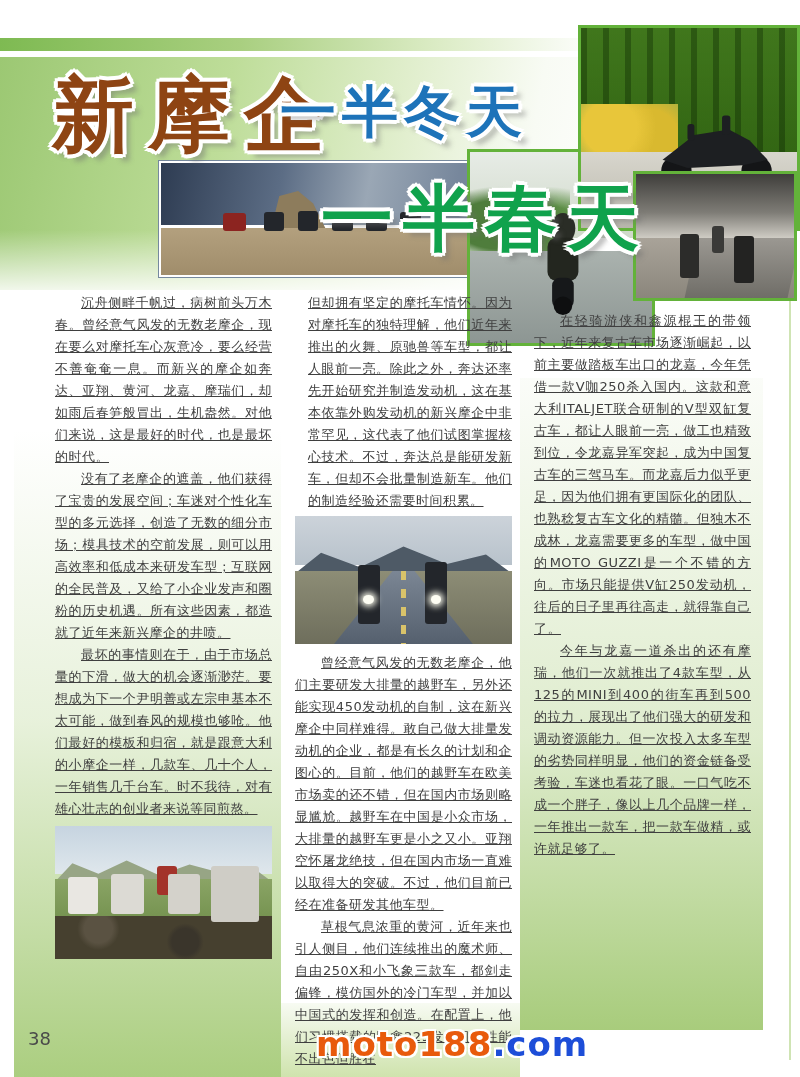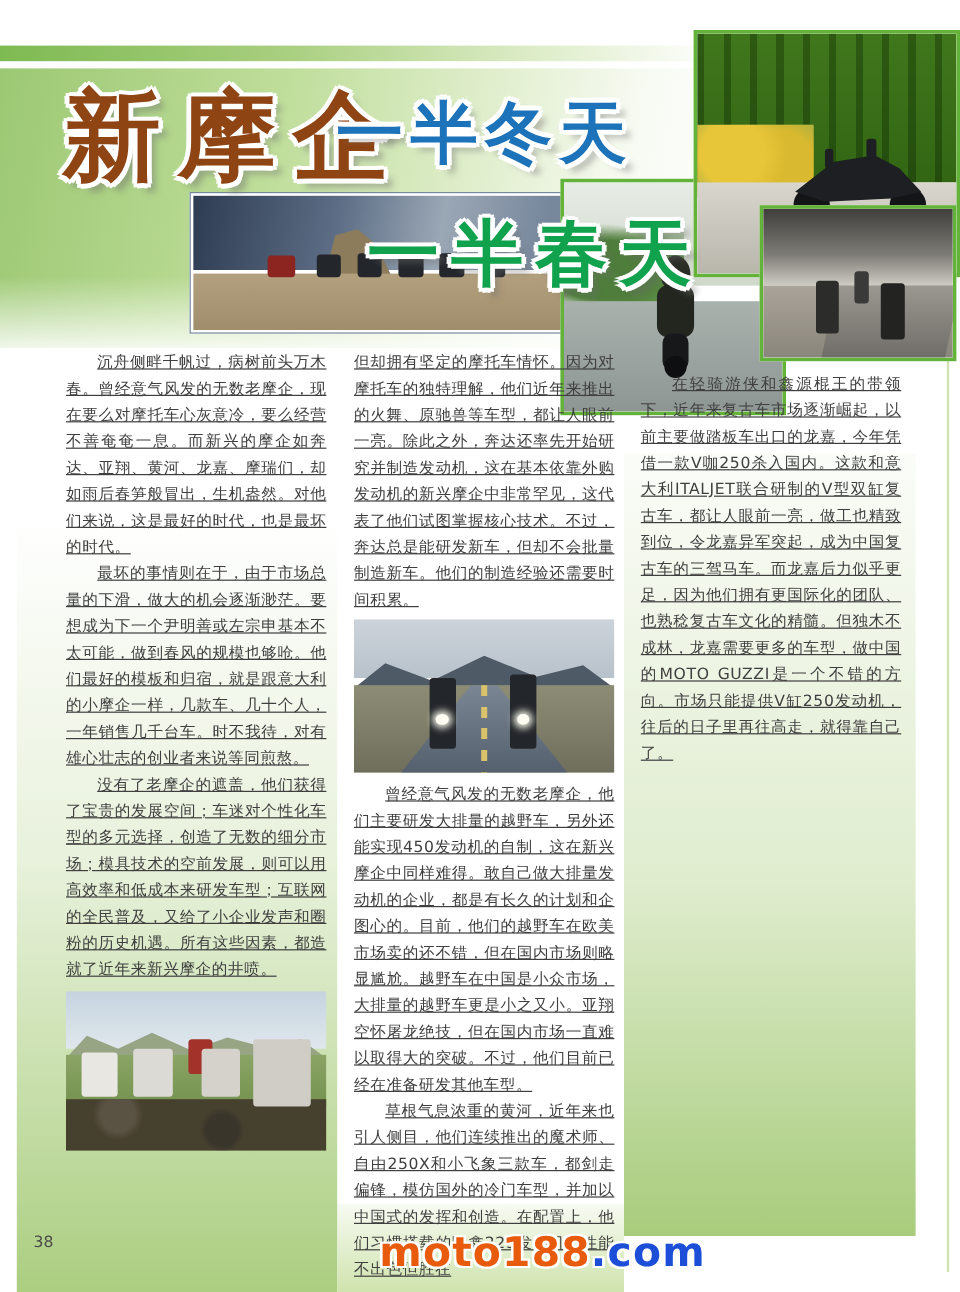--- a/index.html
+++ b/index.html
@@ -10,21 +10,21 @@
     background:linear-gradient(to right,#7eba52 0%,#a9cf80 30%,#dcecc6 55%,#ffffff 75%);}
   .header-band{position:absolute;left:0;top:57px;width:100%;height:233px;
     background:linear-gradient(100deg,#9cc873 0%,#bedd99 28%,#e2efcf 50%,#f8fbf4 65%,#ffffff 78%);}
   .header-band::after{content:"";position:absolute;left:0;bottom:0;width:100%;height:60px;
     background:linear-gradient(to bottom,rgba(255,255,255,0),rgba(255,255,255,.85));}
   .title{position:absolute;font-weight:900;line-height:1;white-space:nowrap;z-index:6;
     text-shadow:-3px -3px 0 #fff,3px -3px 0 #fff,-3px 3px 0 #fff,3px 3px 0 #fff,
       0 -4px 0 #fff,0 4px 0 #fff,-4px 0 0 #fff,4px 0 0 #fff,7px 7px 5px rgba(110,110,110,.45);}
   .title-brown{left:52px;top:74px;font-size:82px;letter-spacing:14px;color:#8e4413;}
   .title-blue {left:280px;top:84px;font-size:56px;letter-spacing:6px;color:#1d73b9;}
-  .title-green{left:306px;top:182px;font-size:60px;letter-spacing:10px;color:#10a24c;}
+  .title-green{left:321px;top:182px;font-size:72px;letter-spacing:10px;color:#10a24c;}
   
   .photo{position:absolute;overflow:hidden;box-sizing:border-box;}
   .ph-layer{position:absolute;}
   .frame-green{border:3px solid #63b23a;background:#fff;z-index:2;}
   
   .cruiser{left:578px;top:25px;width:222px;height:206px;}
   .cruiser .foliage{left:0;top:0;width:100%;height:62%;
     background:repeating-linear-gradient(90deg,#557f33 0 6px,#7aa94e 6px 22px),
                linear-gradient(#86b35c,#6a9a3f);background-blend-mode:multiply;}
   .cruiser .flowers{left:0;top:38%;width:45%;height:30%;
@@ -82,26 +82,26 @@
   .panel-left{position:absolute;left:14px;top:430px;width:267px;height:647px;
     background:linear-gradient(to bottom,rgba(171,206,126,0) 0%,rgba(171,206,126,.28) 45%,#abce80 100%);}
   .panel-right{position:absolute;left:520px;top:378px;width:243px;height:652px;
     background:linear-gradient(to bottom,rgba(171,206,126,.05) 0%,rgba(171,206,126,.38) 55%,#a8cc7c 100%);}
   .strip-bottom{position:absolute;left:281px;top:1003px;width:239px;height:74px;
     background:linear-gradient(to bottom,rgba(190,220,150,.12),#cfe3ad);}
   .vline-right{position:absolute;left:789px;top:110px;width:2px;height:950px;background:#cfe4b4;}
   .col{position:absolute;width:217px;font-size:13px;line-height:22px;color:#3f3f3f;
     text-align:justify;letter-spacing:.5px;z-index:4;}
   .col p{margin:0;text-indent:2em;text-decoration:underline;}
-  .col p.cont{text-indent:0;}
+  .col p.cont{text-indent:0;margin-left:13px;}
   .col1{left:55px;top:292px;}
   .col2{left:295px;top:292px;}
   .col3{left:534px;top:310px;}
   
-  .page-num{position:absolute;left:28px;top:1028px;font-size:13px;color:#4a4a4a;z-index:5;}
+  .page-num{position:absolute;left:28px;top:1028px;font-size:18px;color:#4a4a4a;z-index:5;}
   .logo{position:absolute;left:316px;top:1024px;font-size:34px;font-weight:900;
     letter-spacing:1px;z-index:5;white-space:nowrap;
     text-shadow:-2px -2px 0 #fff,2px -2px 0 #fff,-2px 2px 0 #fff,2px 2px 0 #fff,0 2px 0 #fff,0 -2px 0 #fff;}
   .logo .main{color:#e85a0c;}
   .logo .suffix{color:#1d4ed8;}
 </style>
 </head>
 <body>
 
 <div class="top-stripe"></div>
@@ -159,22 +159,22 @@
 <div class="title title-blue">一半冬天</div>
 <div class="title title-green">一半春天</div>
 
 <div class="panel-left"></div>
 <div class="panel-right"></div>
 <div class="strip-bottom"></div>
 <div class="vline-right"></div>
 
 <div class="col col1">
   <p>沉舟侧畔千帆过，病树前头万木春。曾经意气风发的无数老摩企，现在要么对摩托车心灰意冷，要么经营不善奄奄一息。而新兴的摩企如奔达、亚翔、黄河、龙嘉、摩瑞们，却如雨后春笋般冒出，生机盎然。对他们来说，这是最好的时代，也是最坏的时代。</p>
+  <p>没有了老摩企的遮盖，他们获得了宝贵的发展空间；车迷对个性化车型的多元选择，创造了无数的细分市场；模具技术的空前发展，则可以用高效率和低成本来研发车型；互联网的全民普及，又给了小企业发声和圈粉的历史机遇。所有这些因素，都造就了近年来新兴摩企的井喷。</p>
   <p>最坏的事情则在于，由于市场总量的下滑，做大的机会逐渐渺茫。要想成为下一个尹明善或左宗申基本不太可能，做到春风的规模也够呛。他们最好的模板和归宿，就是跟意大利的小摩企一样，几款车、几十个人，一年销售几千台车。时不我待，对有雄心壮志的创业者来说等同煎熬。</p>
-  <p>没有了老摩企的遮盖，他们获得了宝贵的发展空间；车迷对个性化车型的多元选择，创造了无数的细分市场；模具技术的空前发展，则可以用高效率和低成本来研发车型；互联网的全民普及，又给了小企业发声和圈粉的历史机遇。所有这些因素，都造就了近年来新兴摩企的井喷。</p>
   <div class="colphoto dirtbikes">
     <div class="ph-layer sky"></div>
     <div class="ph-layer mtn"></div>
     <div class="ph-layer grass"></div>
     <div class="ph-layer rocks"></div>
     <div class="rider-dot" style="left:6%;top:38%;width:14%;height:28%;background:#e9e7e2;"></div>
     <div class="rider-dot" style="left:26%;top:36%;width:15%;height:30%;background:#dcdad4;"></div>
     <div class="rider-dot" style="left:47%;top:30%;width:9%;height:22%;background:#a3332a;"></div>
     <div class="rider-dot" style="left:52%;top:36%;width:15%;height:30%;background:#d4d2cb;"></div>
     <div class="rider-dot" style="left:72%;top:30%;width:22%;height:42%;background:#cfcdc6;"></div>
@@ -193,16 +193,17 @@
     <div class="headlight" style="left:31.5%;top:62%;width:5%;height:7%;"></div>
     <div class="rider-dot" style="left:60%;top:36%;width:10%;height:48%;"></div>
     <div class="headlight" style="left:62.5%;top:62%;width:5%;height:7%;"></div>
   </div>
   <p>曾经意气风发的无数老摩企，他们主要研发大排量的越野车，另外还能实现450发动机的自制，这在新兴摩企中同样难得。敢自己做大排量发动机的企业，都是有长久的计划和企图心的。目前，他们的越野车在欧美市场卖的还不错，但在国内市场则略显尴尬。越野车在中国是小众市场，大排量的越野车更是小之又小。亚翔空怀屠龙绝技，但在国内市场一直难以取得大的突破。不过，他们目前已经在准备研发其他车型。</p>
   <p>草根气息浓重的黄河，近年来也引人侧目，他们连续推出的魔术师、自由250X和小飞象三款车，都剑走偏锋，模仿国外的冷门车型，并加以中国式的发挥和创造。在配置上，他们习惯搭载的隆鑫229发动机，性能不出色但胜在</p>
 </div>
 
 <div class="col col3">
   <p>在轻骑游侠和鑫源棍王的带领下，近年来复古车市场逐渐崛起，以前主要做踏板车出口的龙嘉，今年凭借一款V咖250杀入国内。这款和意大利ITALJET联合研制的V型双缸复古车，都让人眼前一亮，做工也精致到位，令龙嘉异军突起，成为中国复古车的三驾马车。而龙嘉后力似乎更足，因为他们拥有更国际化的团队、也熟稔复古车文化的精髓。但独木不成林，龙嘉需要更多的车型，做中国的MOTO GUZZI是一个不错的方向。市场只能提供V缸250发动机，往后的日子里再往高走，就得靠自己了。</p>
+  <p>今年与龙嘉一道杀出的还有摩瑞，他们一次就推出了4款车型，从125的MINI到400的街车再到500的拉力，展现出了他们强大的研发和调动资源能力。但一次投入太多车型的劣势同样明显，他们的资金链备受考验，车迷也看花了眼。一口气吃不成一个胖子，像以上几个品牌一样，一年推出一款车，把一款车做精，或许就足够了。</p>
 </div>
 
 <div class="page-num">38</div>
 <div class="logo"><span class="main">moto188</span><span class="suffix">.com</span></div>
 
 </body></html>

